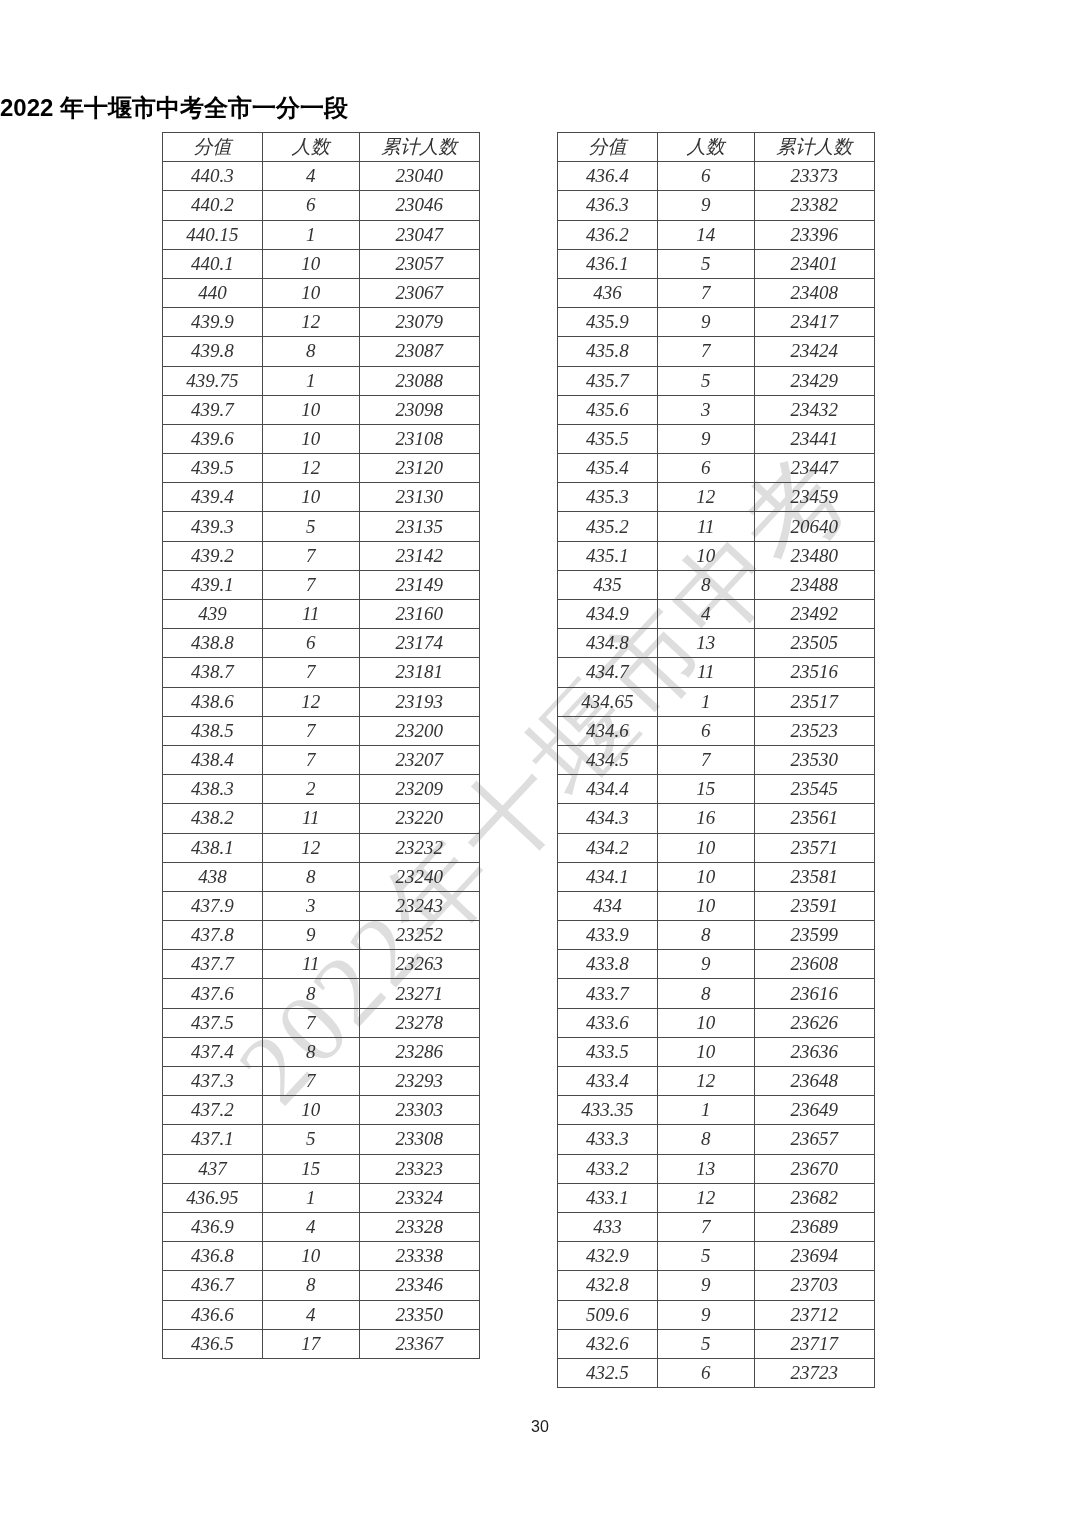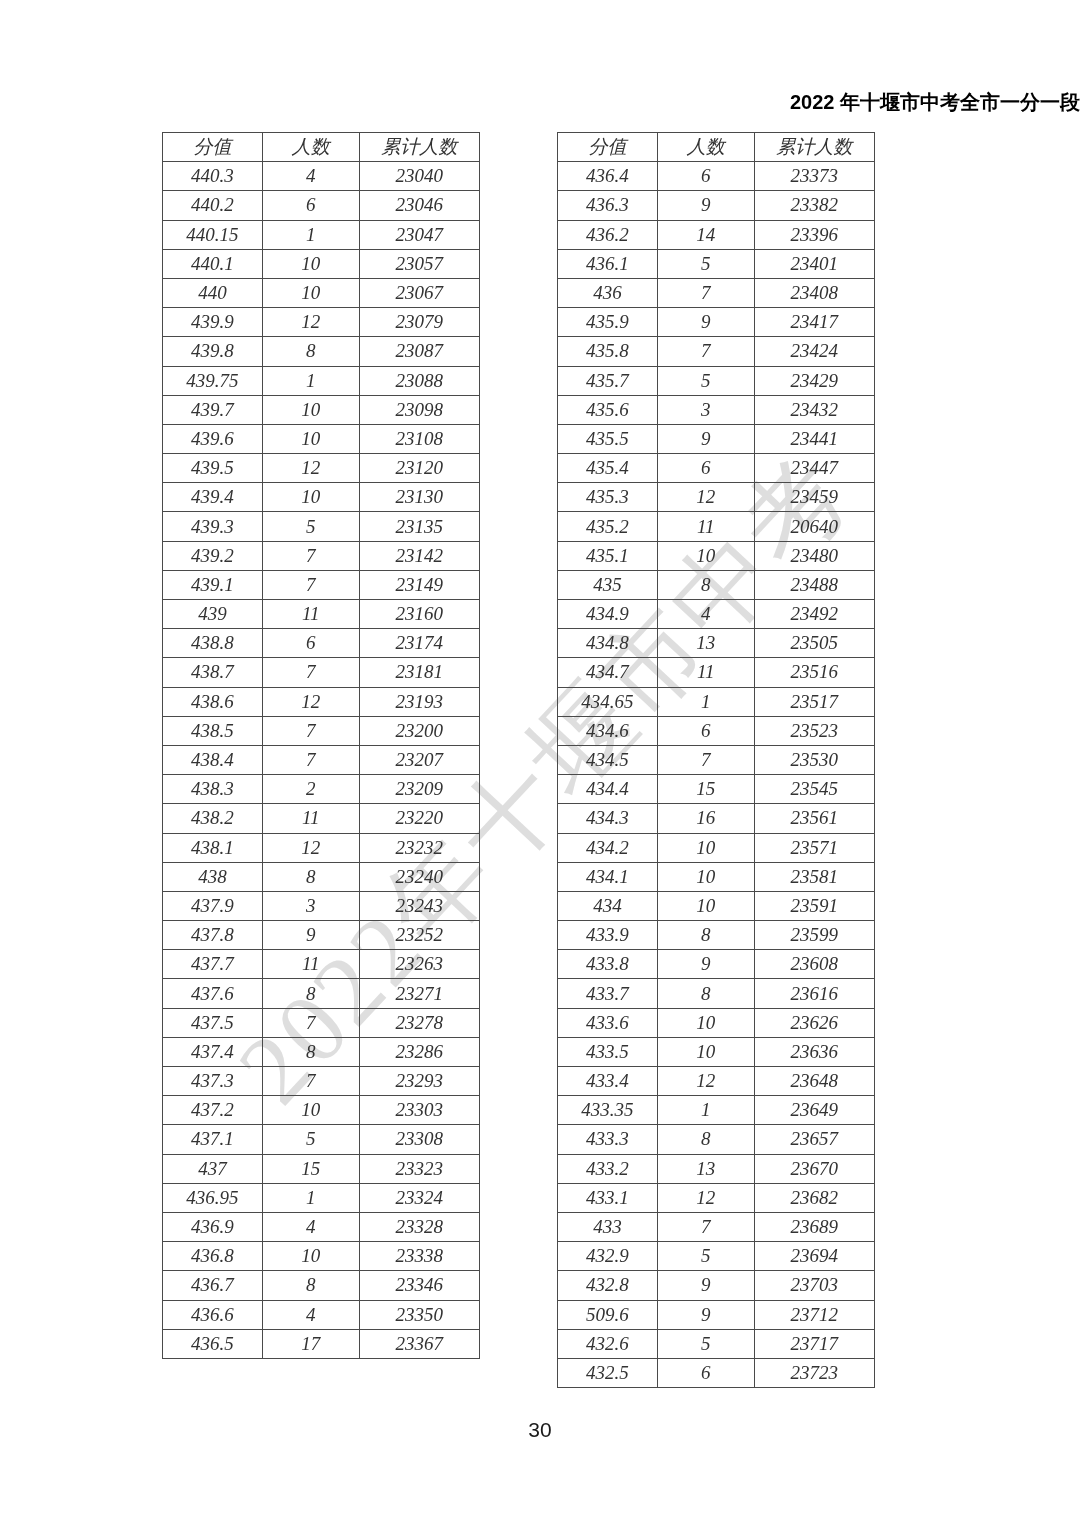--- a/index.html
+++ b/index.html
@@ -26,22 +26,22 @@
     white-space: nowrap;
     z-index: 0;
     font-family: "Liberation Serif", "DejaVu Serif", serif;
     pointer-events: none;
   }
   .page-title {
     position: absolute;
     top: 76px;
     left: 0;
     width: 100%;
-    text-align: right;
-    font-size: 20px;
+    text-align: left;
+    font-size: 24px;
     font-weight: bold;
     color: #000000;
     z-index: 1;
     font-family: "Liberation Sans", "DejaVu Sans", sans-serif;
   }
   .table-wrap {
     position: absolute;
     top: 132px;
     width: 318px;
     z-index: 1;
@@ -72,21 +72,21 @@
     font-family: "Liberation Serif", "DejaVu Serif", serif;
     overflow: hidden;
     white-space: nowrap;
   }
   .page-number {
     position: absolute;
     top: 1418px;
     left: 0;
     width: 100%;
     text-align: center;
-    font-size: 21px;
+    font-size: 16px;
     color: #1a1a1a;
     z-index: 1;
     font-family: "Liberation Sans", "DejaVu Sans", sans-serif;
   }
 </style>
 </head>
 <body>
 
 <div class="watermark">2022年十堰市中考</div>
 

